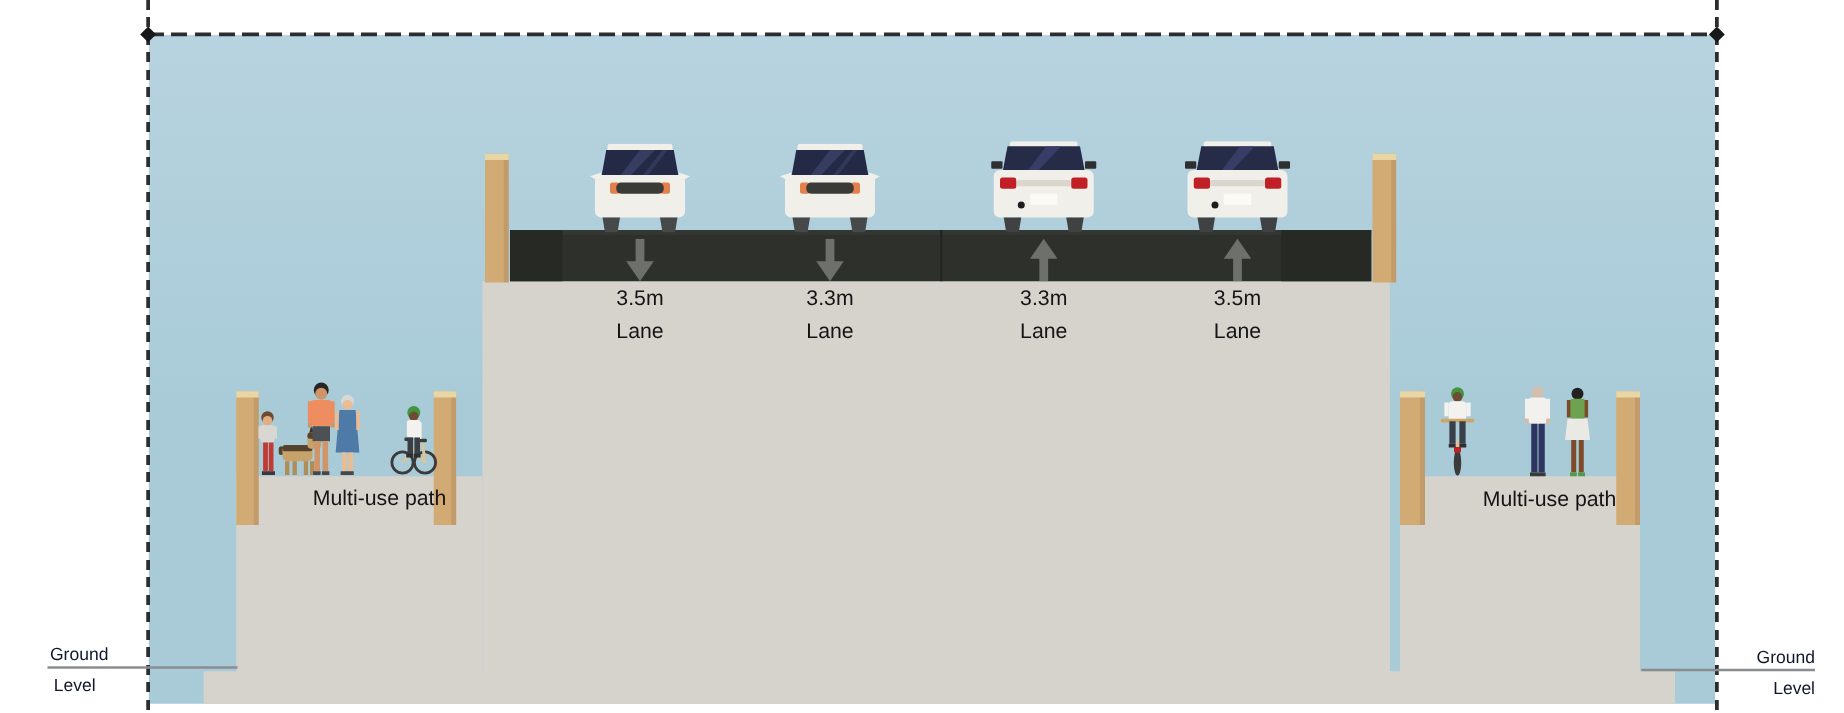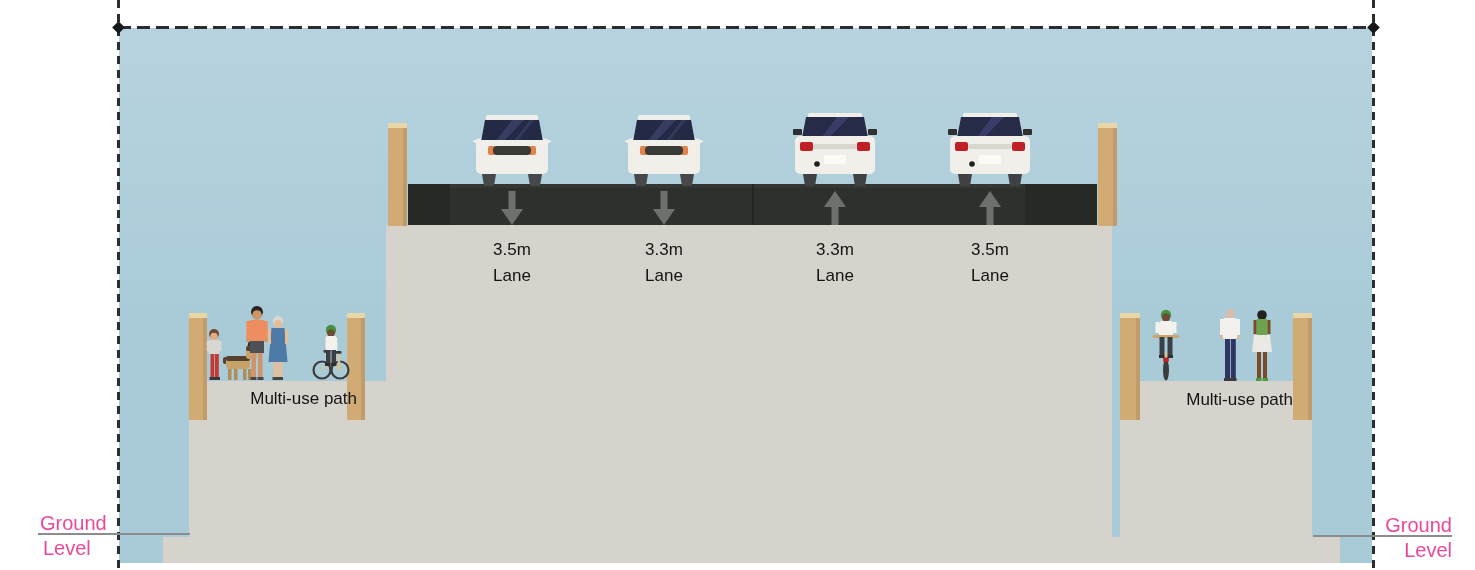--- a/index.html
+++ b/index.html
@@ -17,26 +17,26 @@
   .sky{background:linear-gradient(180deg,var(--c-sky-top) 0%,var(--c-sky) 55%);}
   .concrete{background:var(--c-structure);}
   .road{background:var(--c-road);}
   .road-edge{background:var(--c-road-dark);}
   .road-top{background:#3a3c38;opacity:.55;}
   .road-seam{background:#242623;}
   .post{background:var(--c-post);box-shadow:inset -4px 0 0 rgba(0,0,0,0.08);}
   .post .cap{position:absolute;top:0;left:0;right:0;height:5px;background:var(--c-post-cap);}
   .lane-label{color:var(--c-text);font-size:17px;line-height:26px;text-align:center;width:100%;}
   .path-label{color:var(--c-text);font-size:17px;text-align:right;white-space:nowrap;}
-  .ground-text{color:#ec4899;font-size:20px;line-height:18px;white-space:nowrap;}
+  .ground-text{color:#0f172a;font-size:14px;line-height:18px;white-space:nowrap;}
   .ground-line{height:2px;background:var(--c-ground-line);}
   .lane{width:160px;height:170px;}
   .lane .car{position:absolute;top:0;}
   .lane .arrow{position:absolute;top:78px;left:67px;}
-  .lane .labels{position:absolute;top:124px;left:0;}
+  .lane .labels{position:absolute;top:113px;left:0;}
 </style>
 </head>
 <body>
 
 <div class="canvas">
 
   <div class="abs sky" style="left:119px;top:28px;width:1253px;height:535px;"></div>
 
   <div class="abs vline" style="left:117px;top:0;height:568px;"></div>
   <div class="abs vline" style="left:1372px;top:0;height:568px;"></div>

